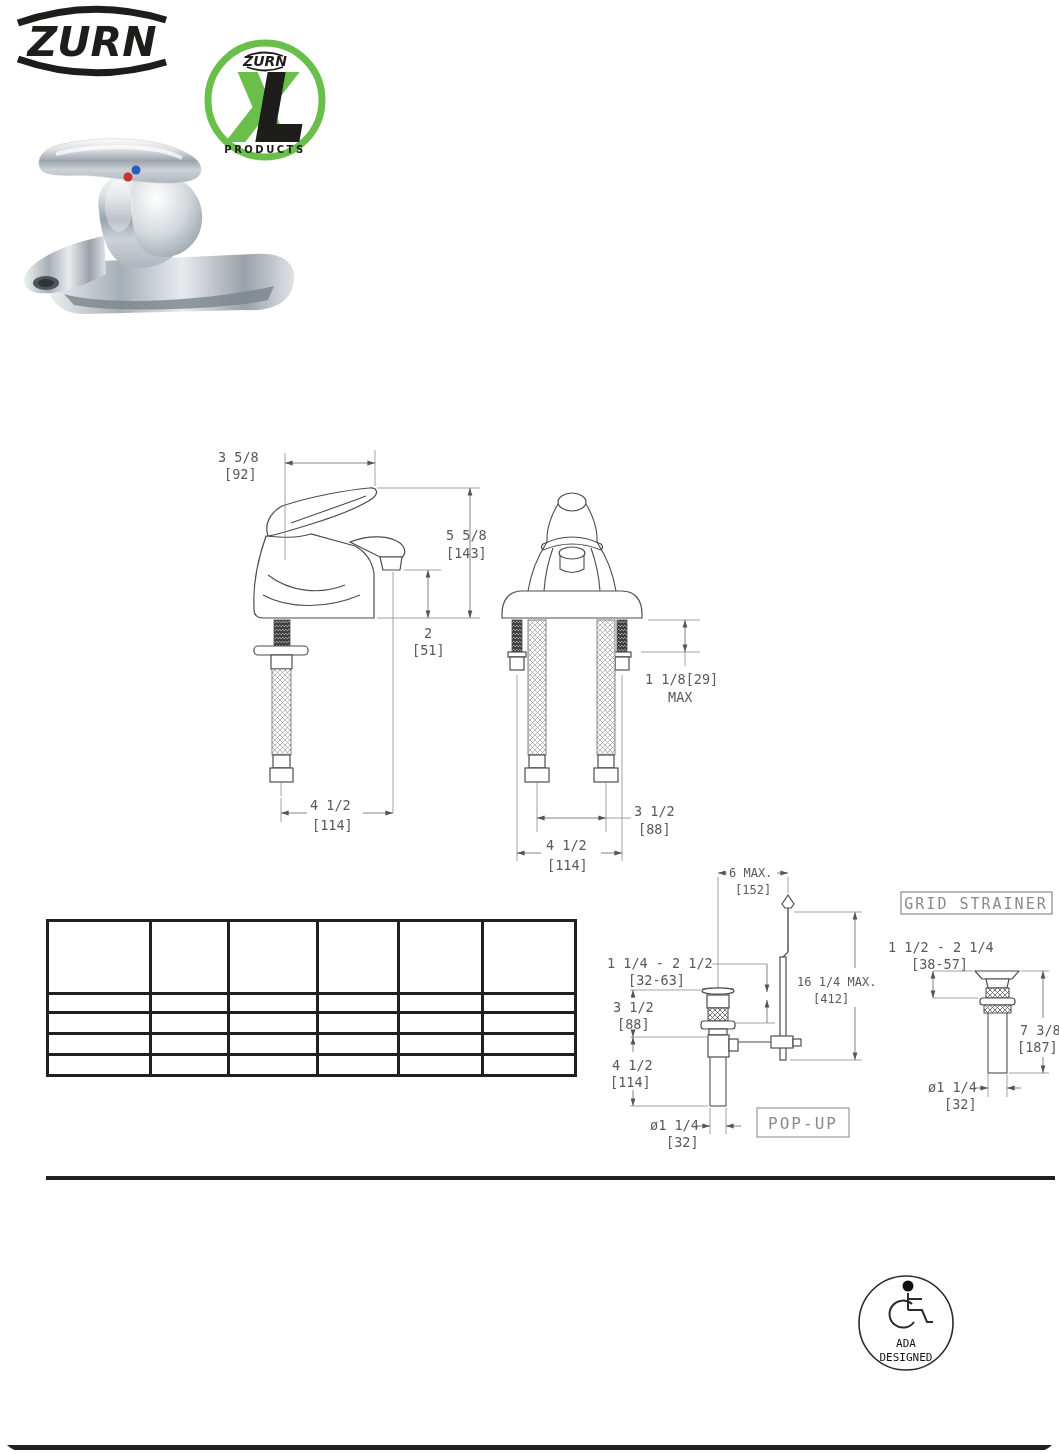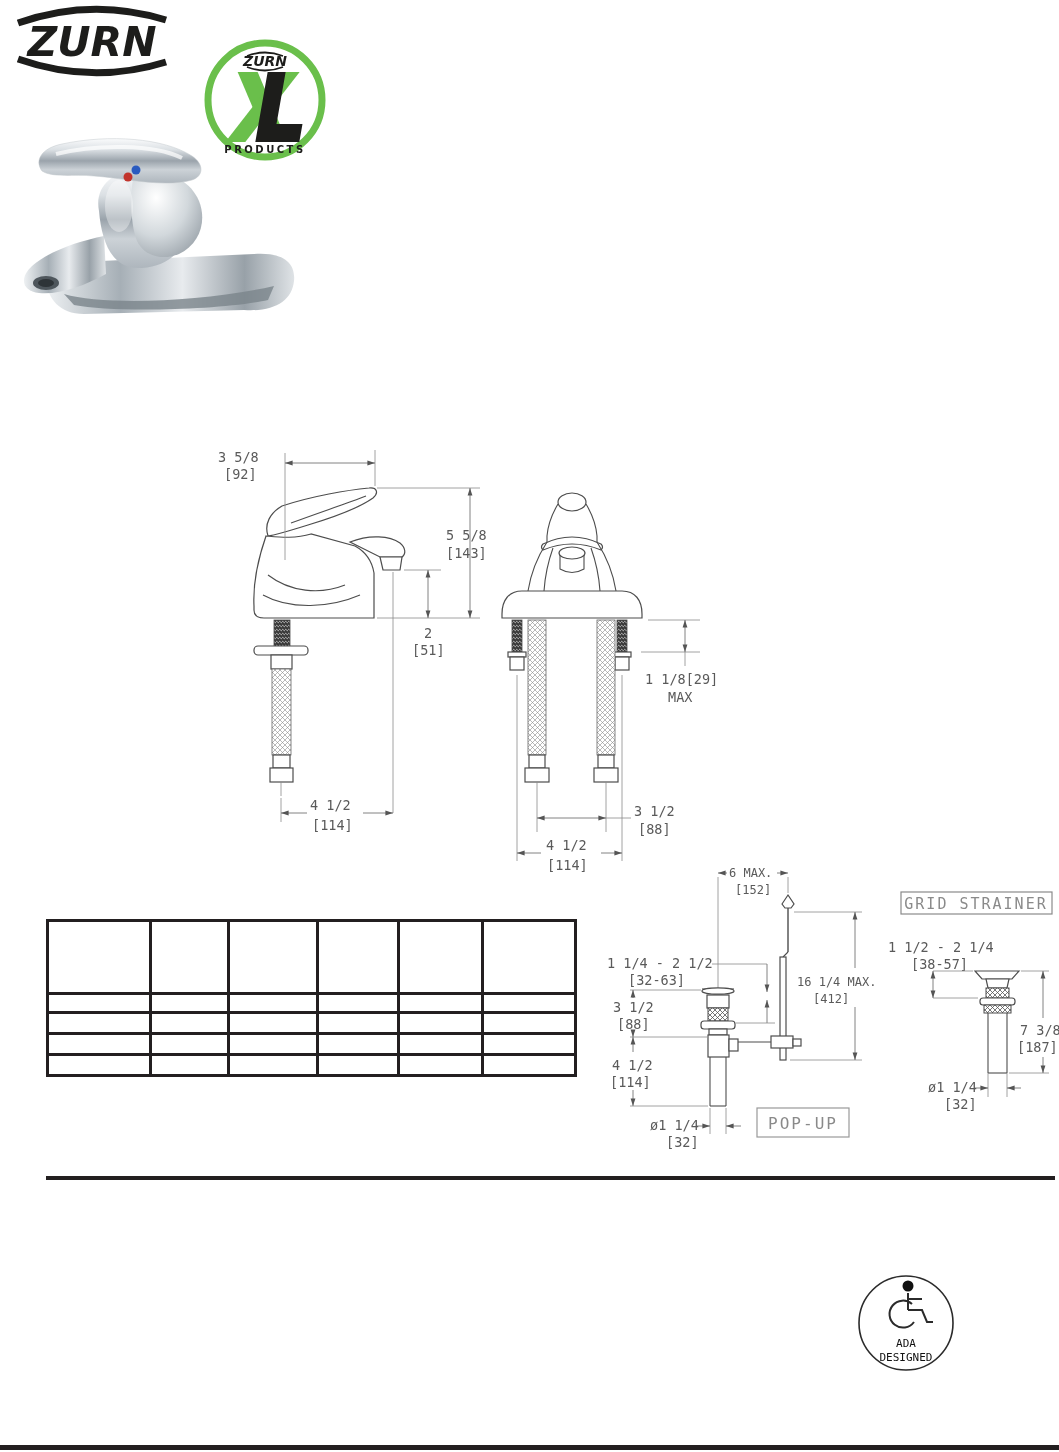--- a/index.html
+++ b/index.html
@@ -1,17 +1,17 @@
 <!DOCTYPE html>
 <html><head>
 <meta charset="utf-8">
 <style>
   html,body{margin:0;padding:0;background:#fff;}
   .page{position:relative;width:1059px;height:1452px;background:#fff;overflow:hidden;
-        font-family:"DejaVu Sans Mono", monospace;}
+        font-family:"DejaVu Sans Mono", monospace;border-radius:24px;}
   .abs{position:absolute;}
   svg text{font-family:"DejaVu Sans Mono", monospace;}
   .dim{font-size:13.5px;fill:#5a5a5a;}
   .dimsm{font-size:12px;fill:#5a5a5a;}
   .cadlabel{font-size:16px;fill:#8a8a8a;letter-spacing:2px;}
   .ol{stroke:#4d4d4d;stroke-width:1.2;fill:#fff;}
   .oln{stroke:#4d4d4d;stroke-width:1.1;fill:none;}
   .dl{stroke:#757575;stroke-width:0.9;fill:none;}
   .xl{stroke:#8a8a8a;stroke-width:0.8;fill:none;}
   table.spec{border-collapse:collapse;position:absolute;left:46px;top:919px;}

